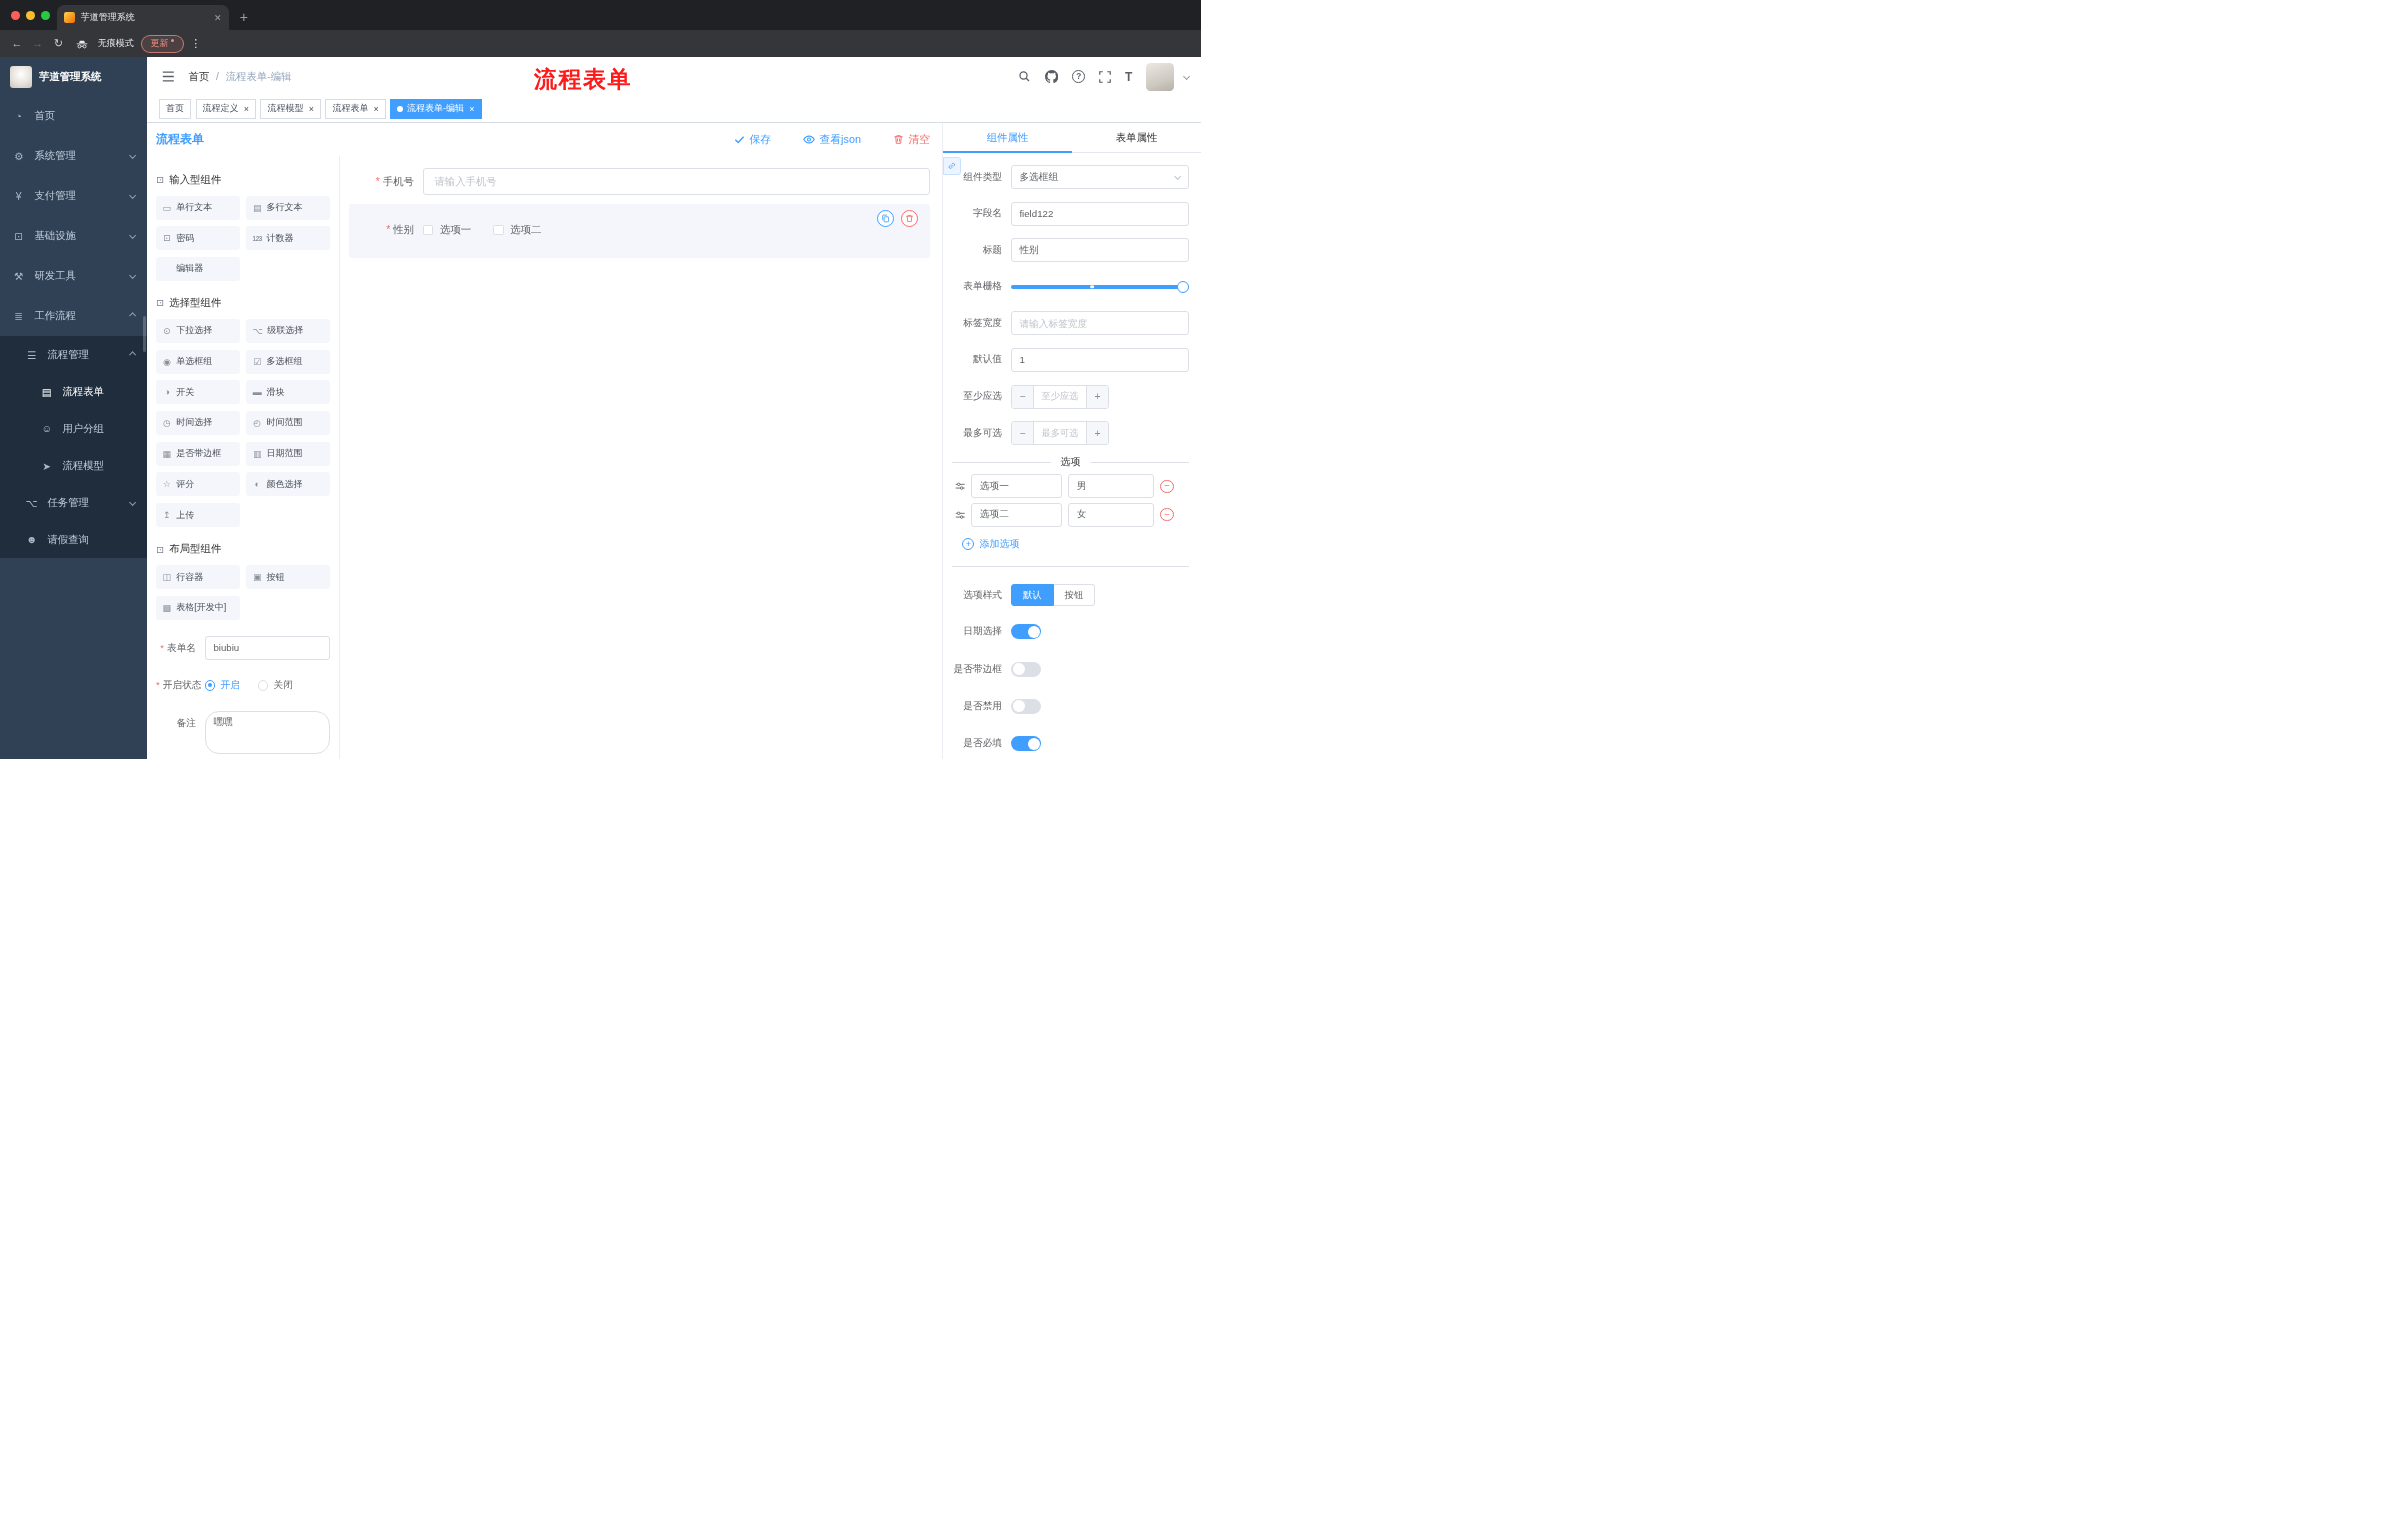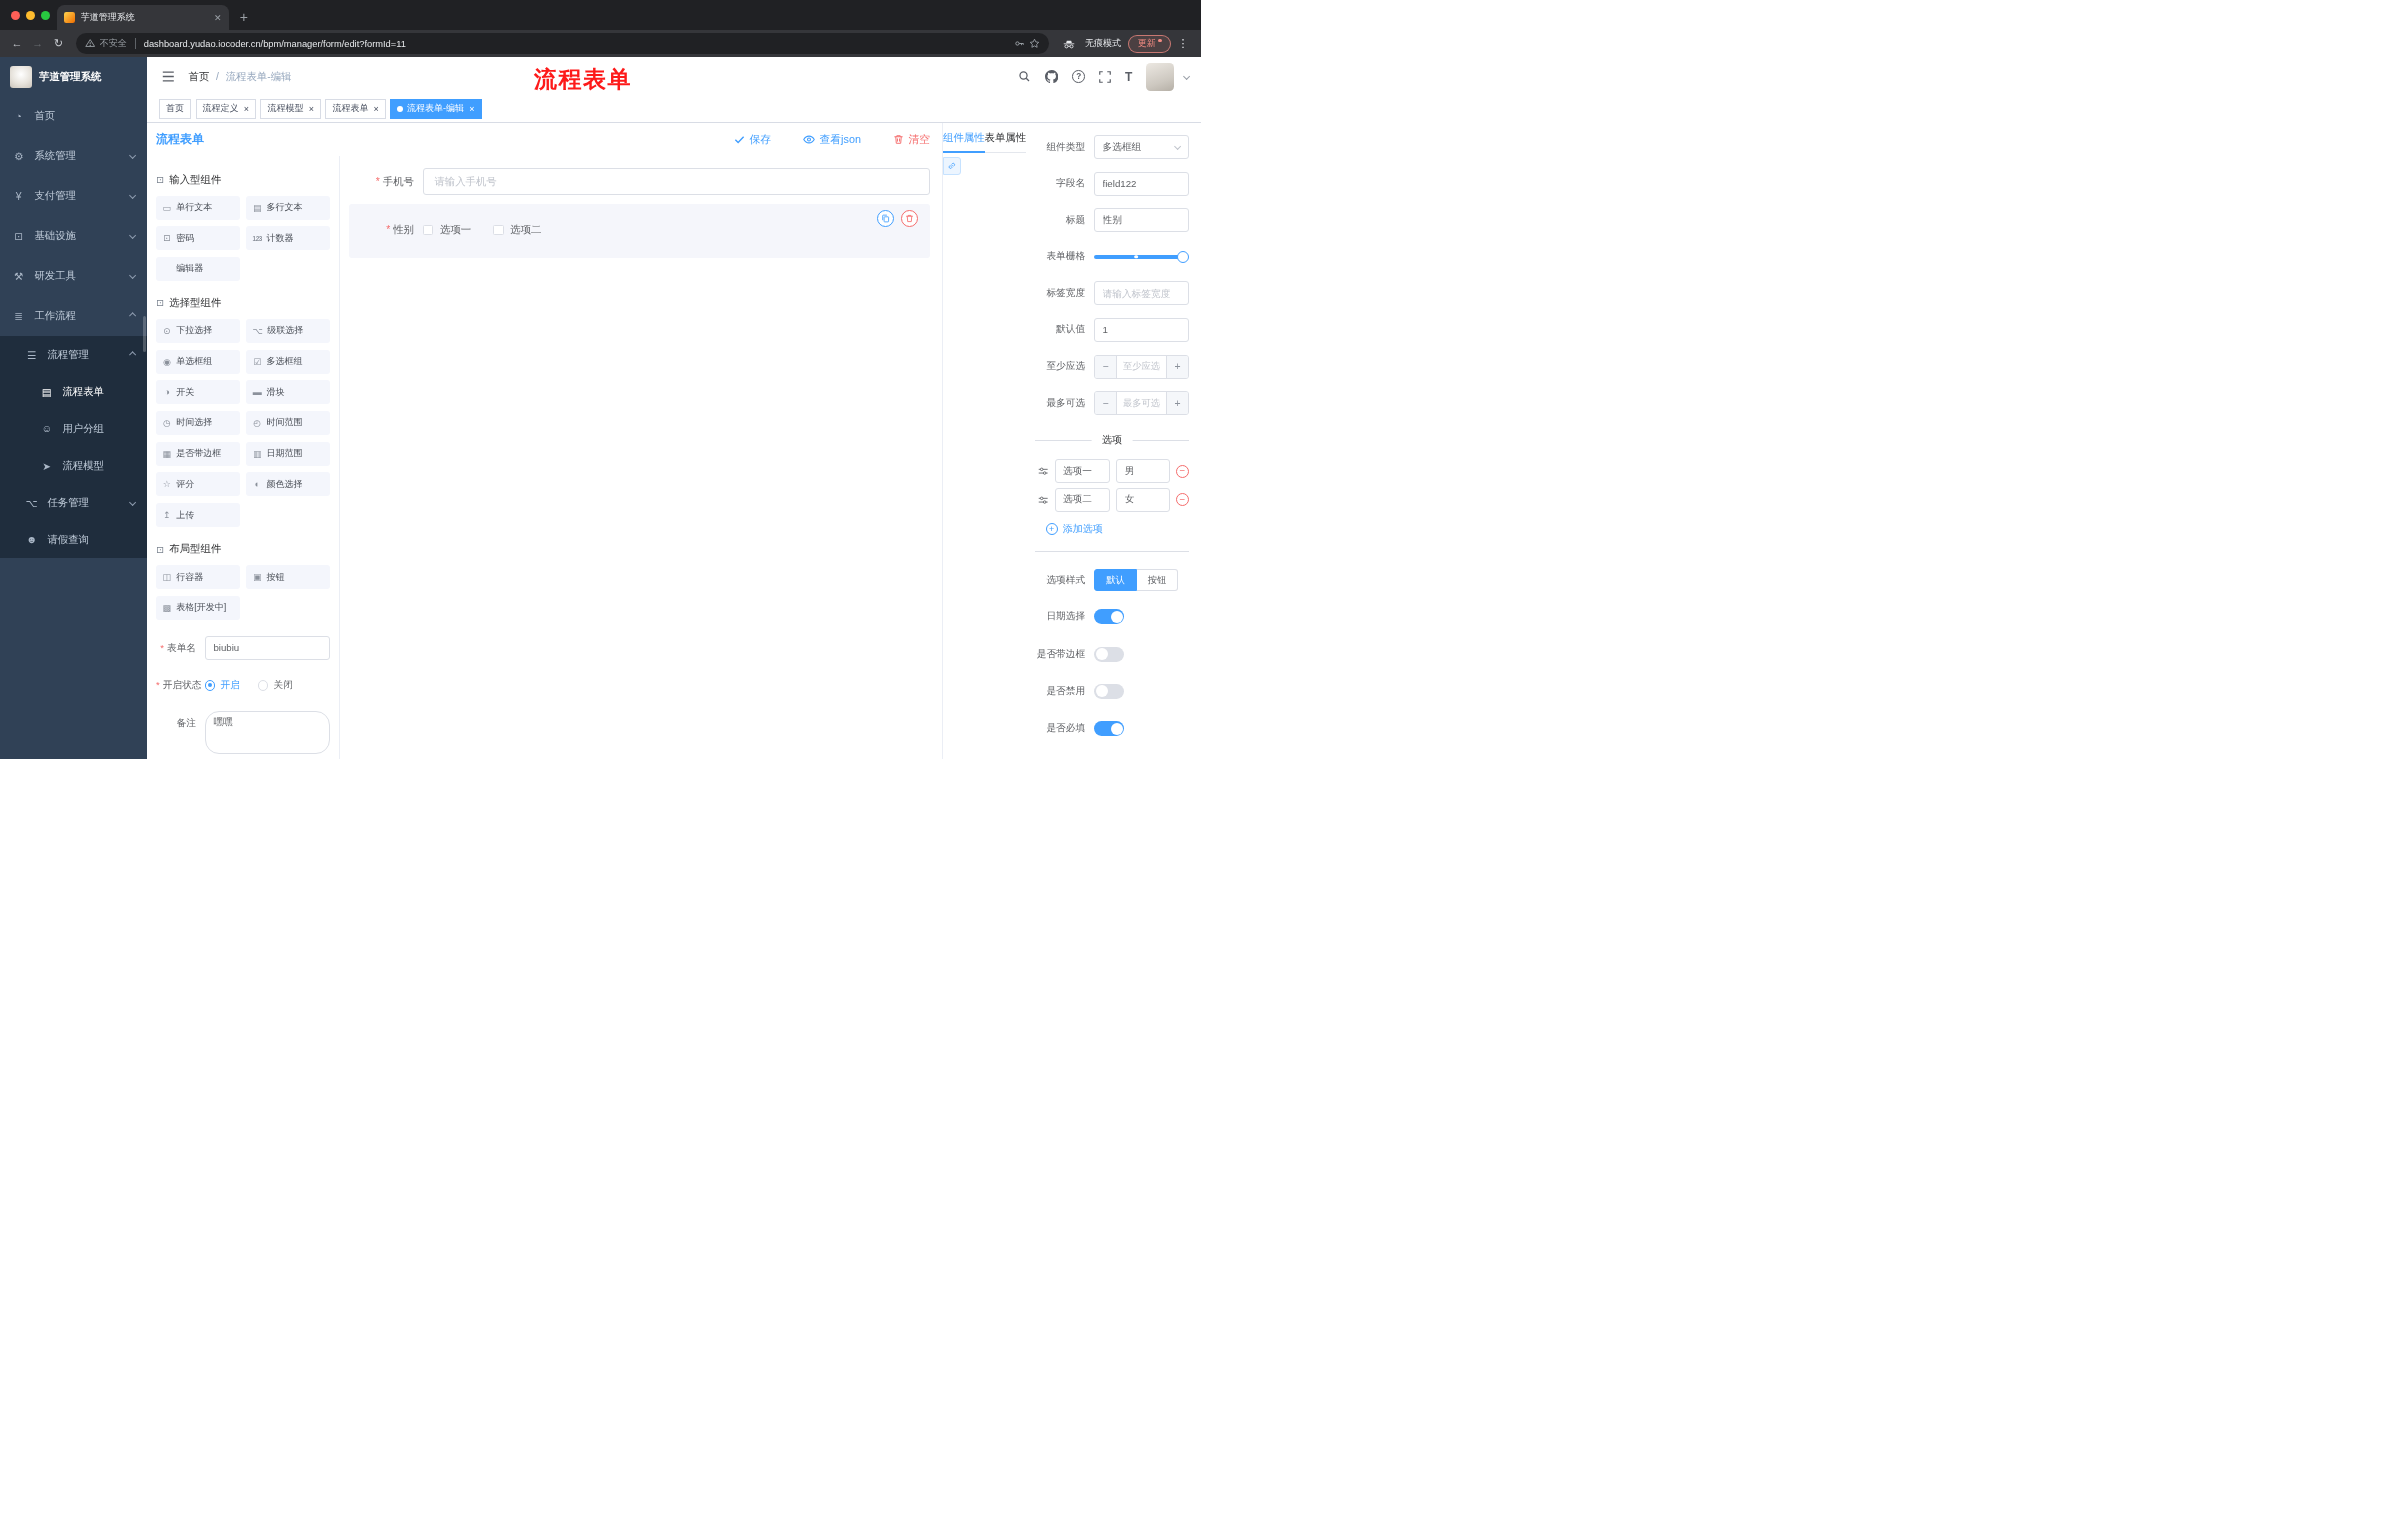--- a/index.html
+++ b/index.html
@@ -106,21 +106,21 @@
   .citem{margin-top:9px;background:#f5f6fb;border-radius:3px;position:relative;padding:19.3px 12px 21px 0}
   .cb-group{display:flex;gap:22px;align-items:center}
   .cb{display:flex;align-items:center;gap:6.7px;font-size:10.4px;color:#606266;cursor:pointer}
   .cbox{width:10.4px;height:10.4px;border:0.7px solid #dcdfe6;border-radius:1.5px;background:#fff;flex-shrink:0}
   .item-acts{position:absolute;top:6px;right:12px;display:flex;gap:6.7px}
   .circ{width:17px;height:17px;border-radius:50%;display:flex;align-items:center;justify-content:center;background:#fff;cursor:pointer}
   .circ.blue{border:0.7px solid #409eff;color:#409eff}
   .circ.red{border:0.7px solid #f56c6c;color:#f56c6c}
 
   
-  .props{width:259px;border-left:0.7px solid #ebeef5;display:flex;flex-shrink:0;position:relative;background:#fff}
+  .props{width:259px;border-left:0.7px solid #ebeef5;display:flex;flex-direction:column;flex-shrink:0;position:relative;background:#fff}
   .link-badge{position:absolute;left:0;top:34px;width:18px;height:18px;border:0.7px solid #c6e2ff;background:#ecf5ff;color:#409eff;display:flex;align-items:center;justify-content:center;border-radius:0 3px 3px 0;z-index:2}
   .ptabs{height:30px;display:flex;border-bottom:0.7px solid #e4e7ed;flex-shrink:0}
   .ptab{flex:1;display:flex;align-items:center;justify-content:center;font-size:10.4px;color:#303133;cursor:pointer;position:relative}
   .ptab.on{color:#409eff;font-weight:500}
   .ptab.on::after{content:"";position:absolute;bottom:-0.7px;left:0;right:0;height:1.5px;background:#409eff}
   .pbody{flex:1;padding:12px 12px 0 9px;overflow:hidden;display:flex;flex-direction:column}
   .prow2{display:flex;align-items:center;min-height:24px;margin-bottom:12.6px}
   .plabel2{width:59px;flex-shrink:0;text-align:right;padding-right:9px;font-size:9.7px;color:#606266;white-space:nowrap}
   .pctrl{flex:1;min-width:0;display:flex;align-items:center}
   .psel{flex:1;height:24px;border:0.7px solid #dcdfe6;border-radius:3px;display:flex;align-items:center;padding:0 7.4px;font-size:9.7px;color:#606266;background:#fff;cursor:pointer}
@@ -175,38 +175,20 @@
       <span class="btab-title">芋道管理系统</span>
       <span class="tab-close">✕</span>
     </div>
     <span class="newtab">+</span>
   </div>
 
   <div class="toolbar">
     <span class="nav-ic">←</span>
     <span class="nav-ic dim">→</span>
     <span class="nav-ic">↻</span>
-    <div class="addr">
-      <svg width="10.4" height="10.4" viewBox="0 0 16 16" fill="none" stroke="#9aa0a6" stroke-width="1.4">
-          <path d="M8 2.5L14.8 13H1.2z"></path>
-          <line x1="8" y1="6.5" x2="8" y2="9.3"></line>
-          <circle cx="8" cy="11.3" r=".5" fill="#9aa0a6"></circle>
-        </svg>
-      <span>不安全</span>
-      <span class="sep"></span>
-      <span class="url">dashboard.yudao.iocoder.cn/bpm/manager/form/edit?formId=11</span>
-      <span class="sp"></span>
-      <svg width="11" height="11" viewBox="0 0 16 16" fill="none" stroke="#9aa0a6" stroke-width="1.4">
-          <circle cx="5" cy="8" r="2.4"></circle>
-          <path d="M7.4 8h6.2M11 8v2.4M13.6 8v1.8"></path>
-        </svg>
-      <svg width="11" height="11" viewBox="0 0 16 16" fill="none" stroke="#9aa0a6" stroke-width="1.3">
-          <path d="M8 1.8l1.9 3.9 4.3.6-3.1 3 .7 4.2L8 11.5l-3.8 2 .7-4.2-3.1-3 4.3-.6z"></path>
-        </svg>
-    </div>
     <div class="incog">
       <svg width="12" height="12" viewBox="0 0 16 16" fill="#e8eaed">
           <path d="M1 7.2h14v1.1H1z"></path>
           <path d="M4.2 6.8l.9-3.2h5.8l.9 3.2z"></path>
           <circle cx="4.6" cy="11.2" r="2" fill="none" stroke="#e8eaed" stroke-width="1.2"></circle>
           <circle cx="11.4" cy="11.2" r="2" fill="none" stroke="#e8eaed" stroke-width="1.2"></circle>
           <path d="M6.6 11h2.8" stroke="#e8eaed" stroke-width="1.2" fill="none"></path>
         </svg>
       <span>无痕模式</span>
     </div>

